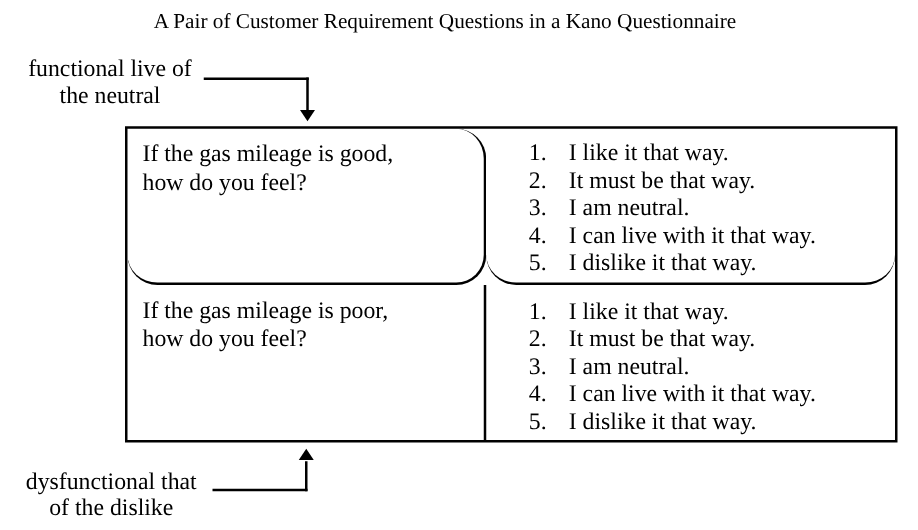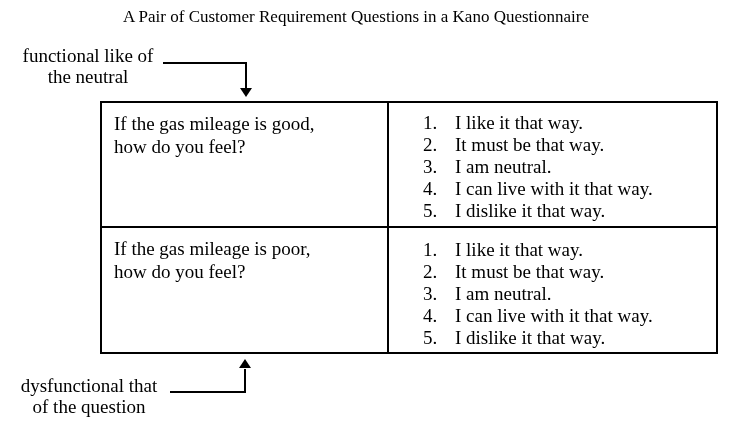--- a/index.html
+++ b/index.html
@@ -86,20 +86,21 @@
     font-size: 19px;
   }
   .cell.question {
     border-right: 2px solid #000000;
     padding: 9px 8px 0 12px;
     line-height: 23px;
     white-space: pre-line;
   }
   .cell.row1 {
     border-bottom: 2px solid #000000;
+    border-radius: 24px;
   }
   .cell.row2.question {
   }
   .cell.options {
     padding: 9px 4px 0 34px;
     line-height: 22px;
   }
   .cell.row2.options {
     padding-top: 11px;
   }
@@ -114,21 +115,21 @@
   }
 </style>
 </head>
 <body>
 
 <div class="canvas">
 
   <div class="title">A Pair of Customer Requirement Questions in a Kano Questionnaire</div>
 
   <div class="side-label label-functional">
-    <div>functional like of</div>
+    <div>functional live of</div>
     <div>the neutral</div>
   </div>
 
   <div class="leader seg-top-h"></div>
   <div class="leader seg-top-v"></div>
   <div class="arrowhead arrow-down"></div>
 
   <div class="kano-table">
 
     <div class="cell question row1">If the gas mileage is good,
@@ -184,16 +185,16 @@
     </div>
 
   </div>
 
   <div class="leader seg-bot-h"></div>
   <div class="leader seg-bot-v"></div>
   <div class="arrowhead arrow-up"></div>
 
   <div class="side-label label-dysfunctional">
     <div>dysfunctional that</div>
-    <div>of the question</div>
+    <div>of the dislike</div>
   </div>
 
 </div>
 
 </body></html>

